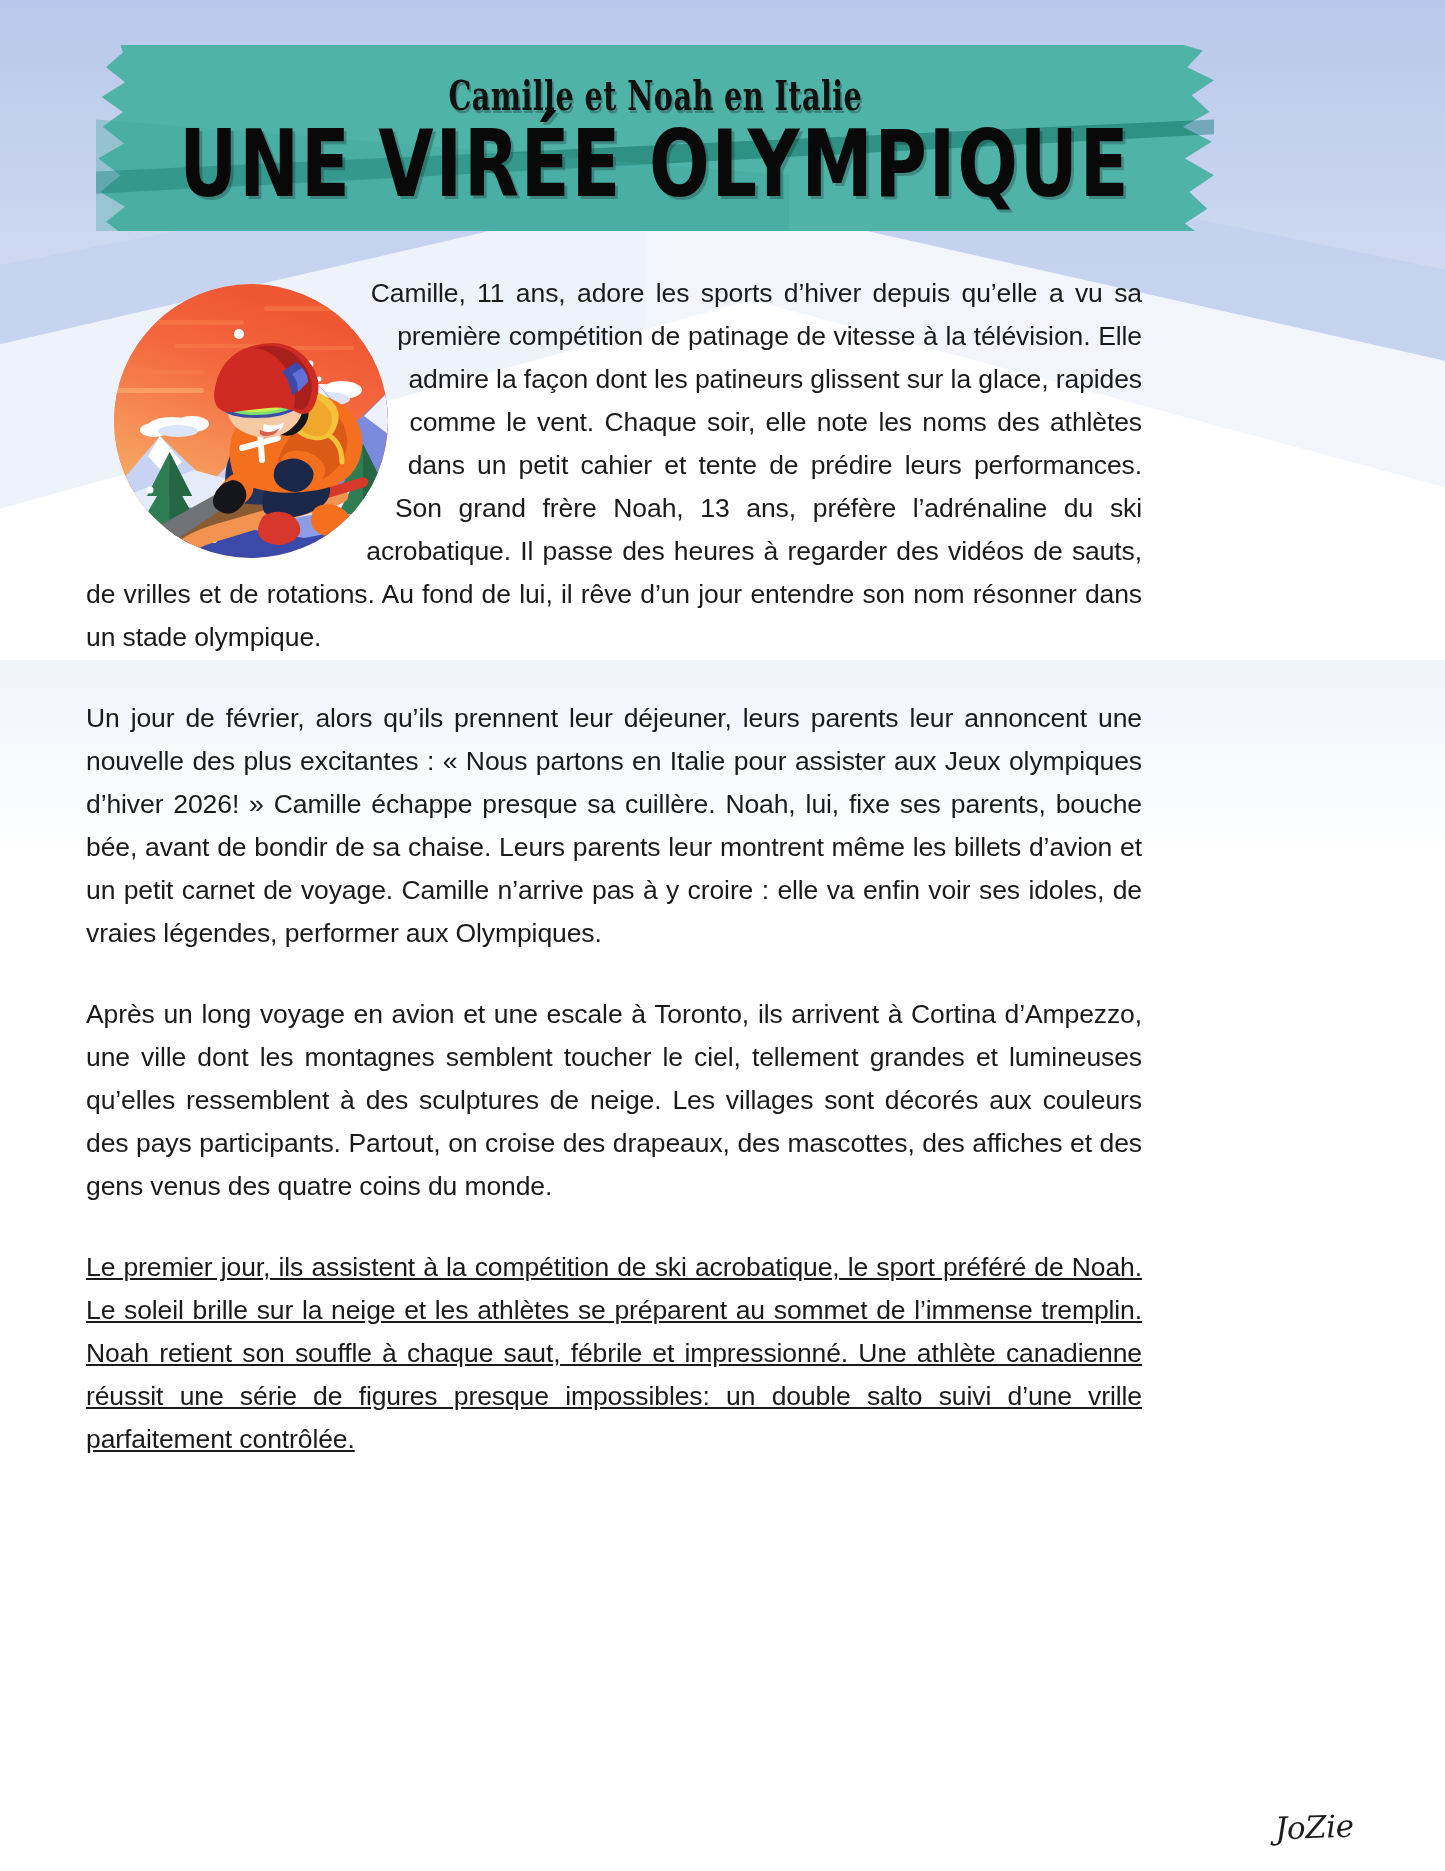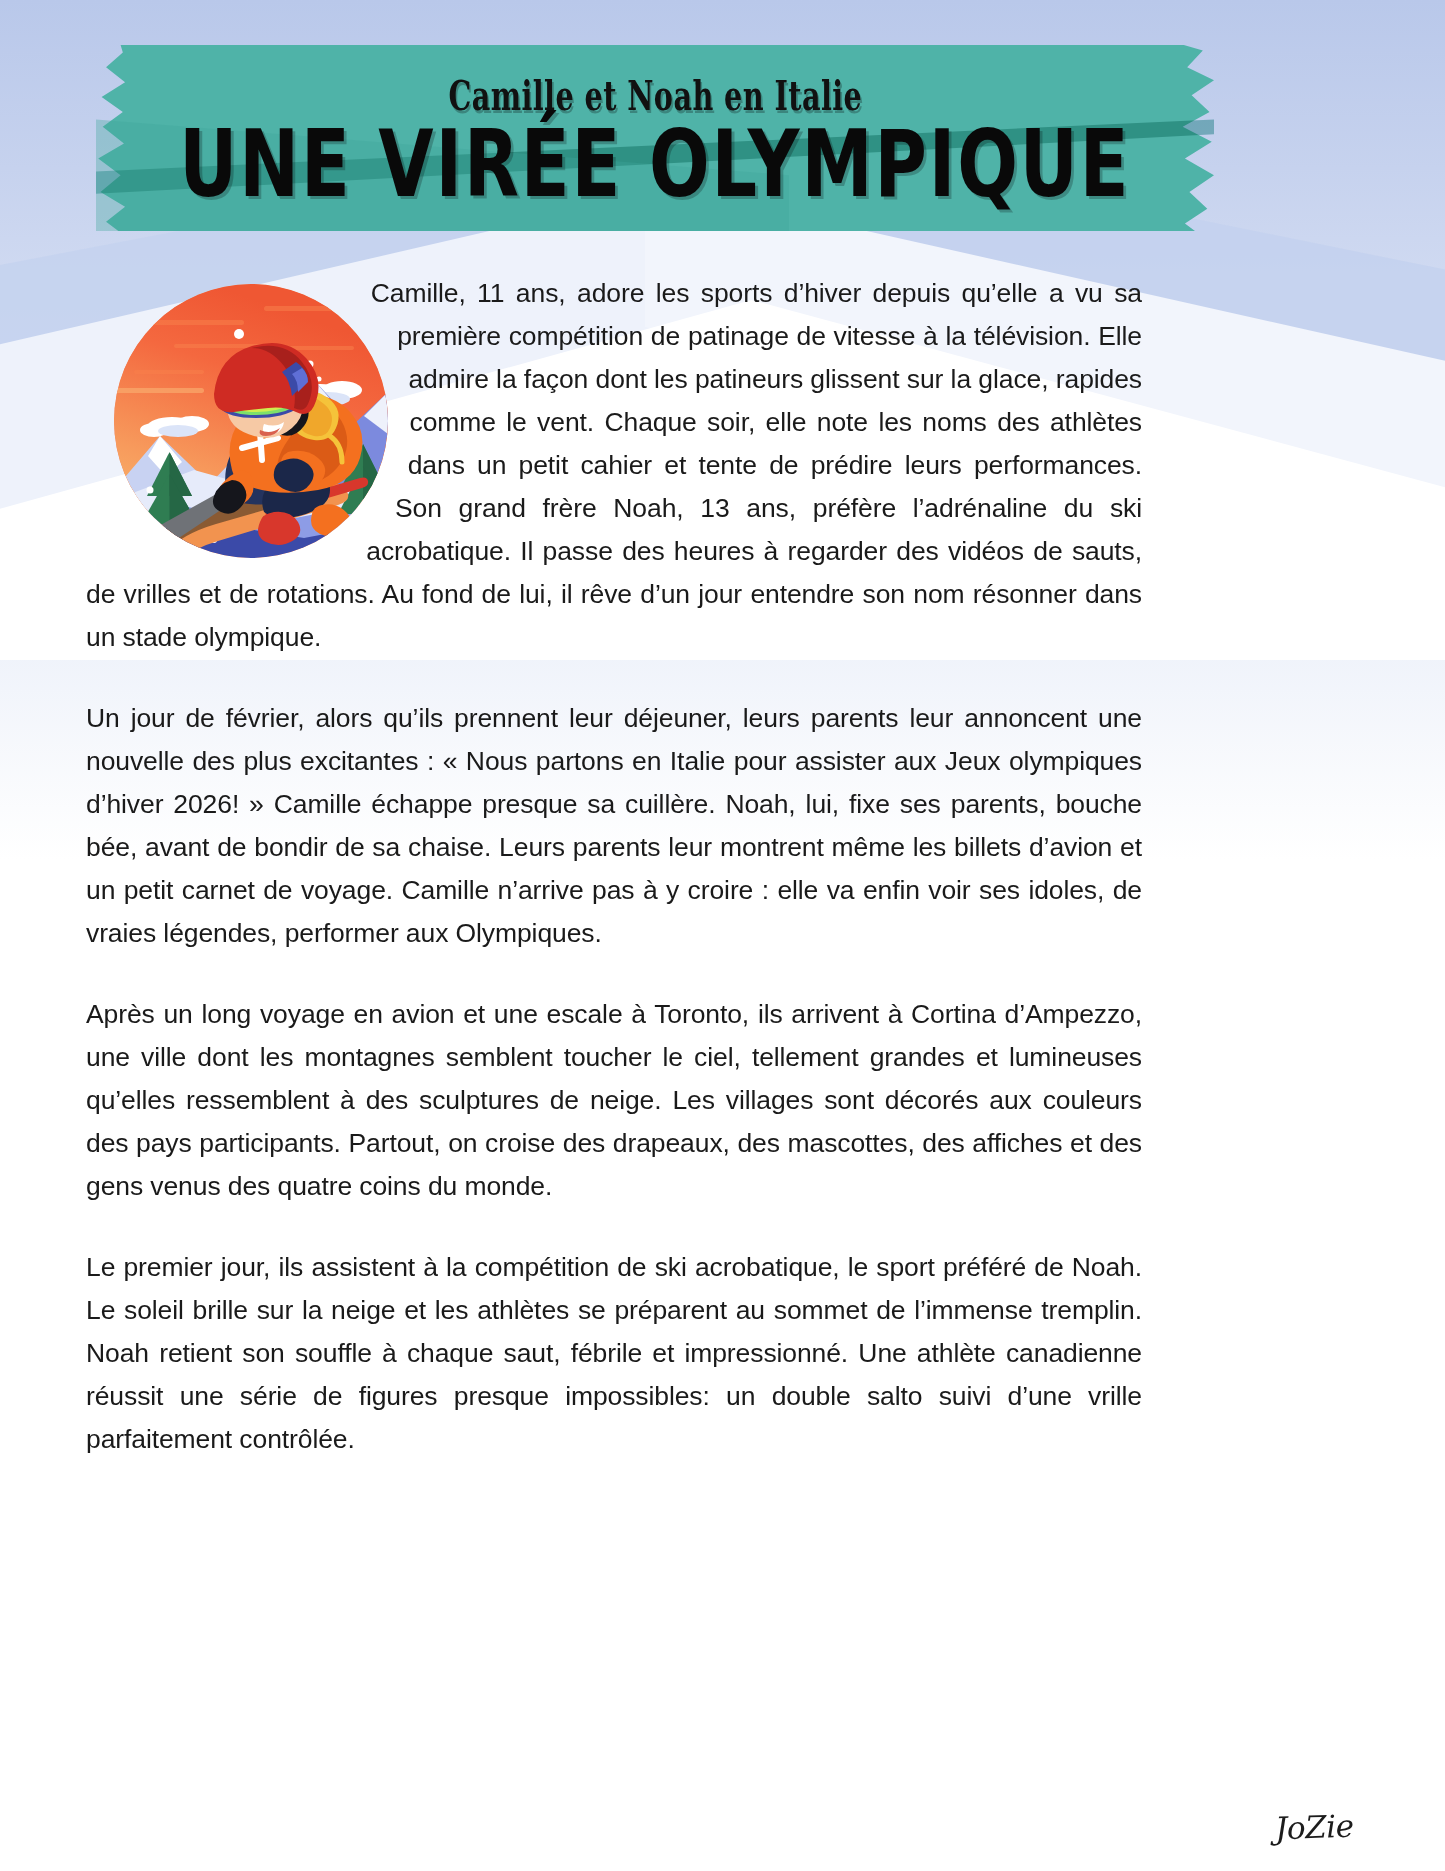--- a/index.html
+++ b/index.html
@@ -143,21 +143,21 @@
     font-size: 26.5px;
     line-height: 43px;
     color: #1a1a1a;
     letter-spacing: -0.1px;
   }
   #article p {
     margin: 0 0 38px 12px;
     text-align: justify;
     text-justify: inter-word;
   }
-  #article p:last-child { margin-bottom: 0; }
+  #article p:last-child { margin-bottom: 0; text-decoration: underline; }
 
   
   #skier-figure {
     float: left;
     width: 274px;
     height: 274px;
     margin: 12px 34px 10px 40px;
     shape-outside: circle(50%);
     position: relative;
   }

